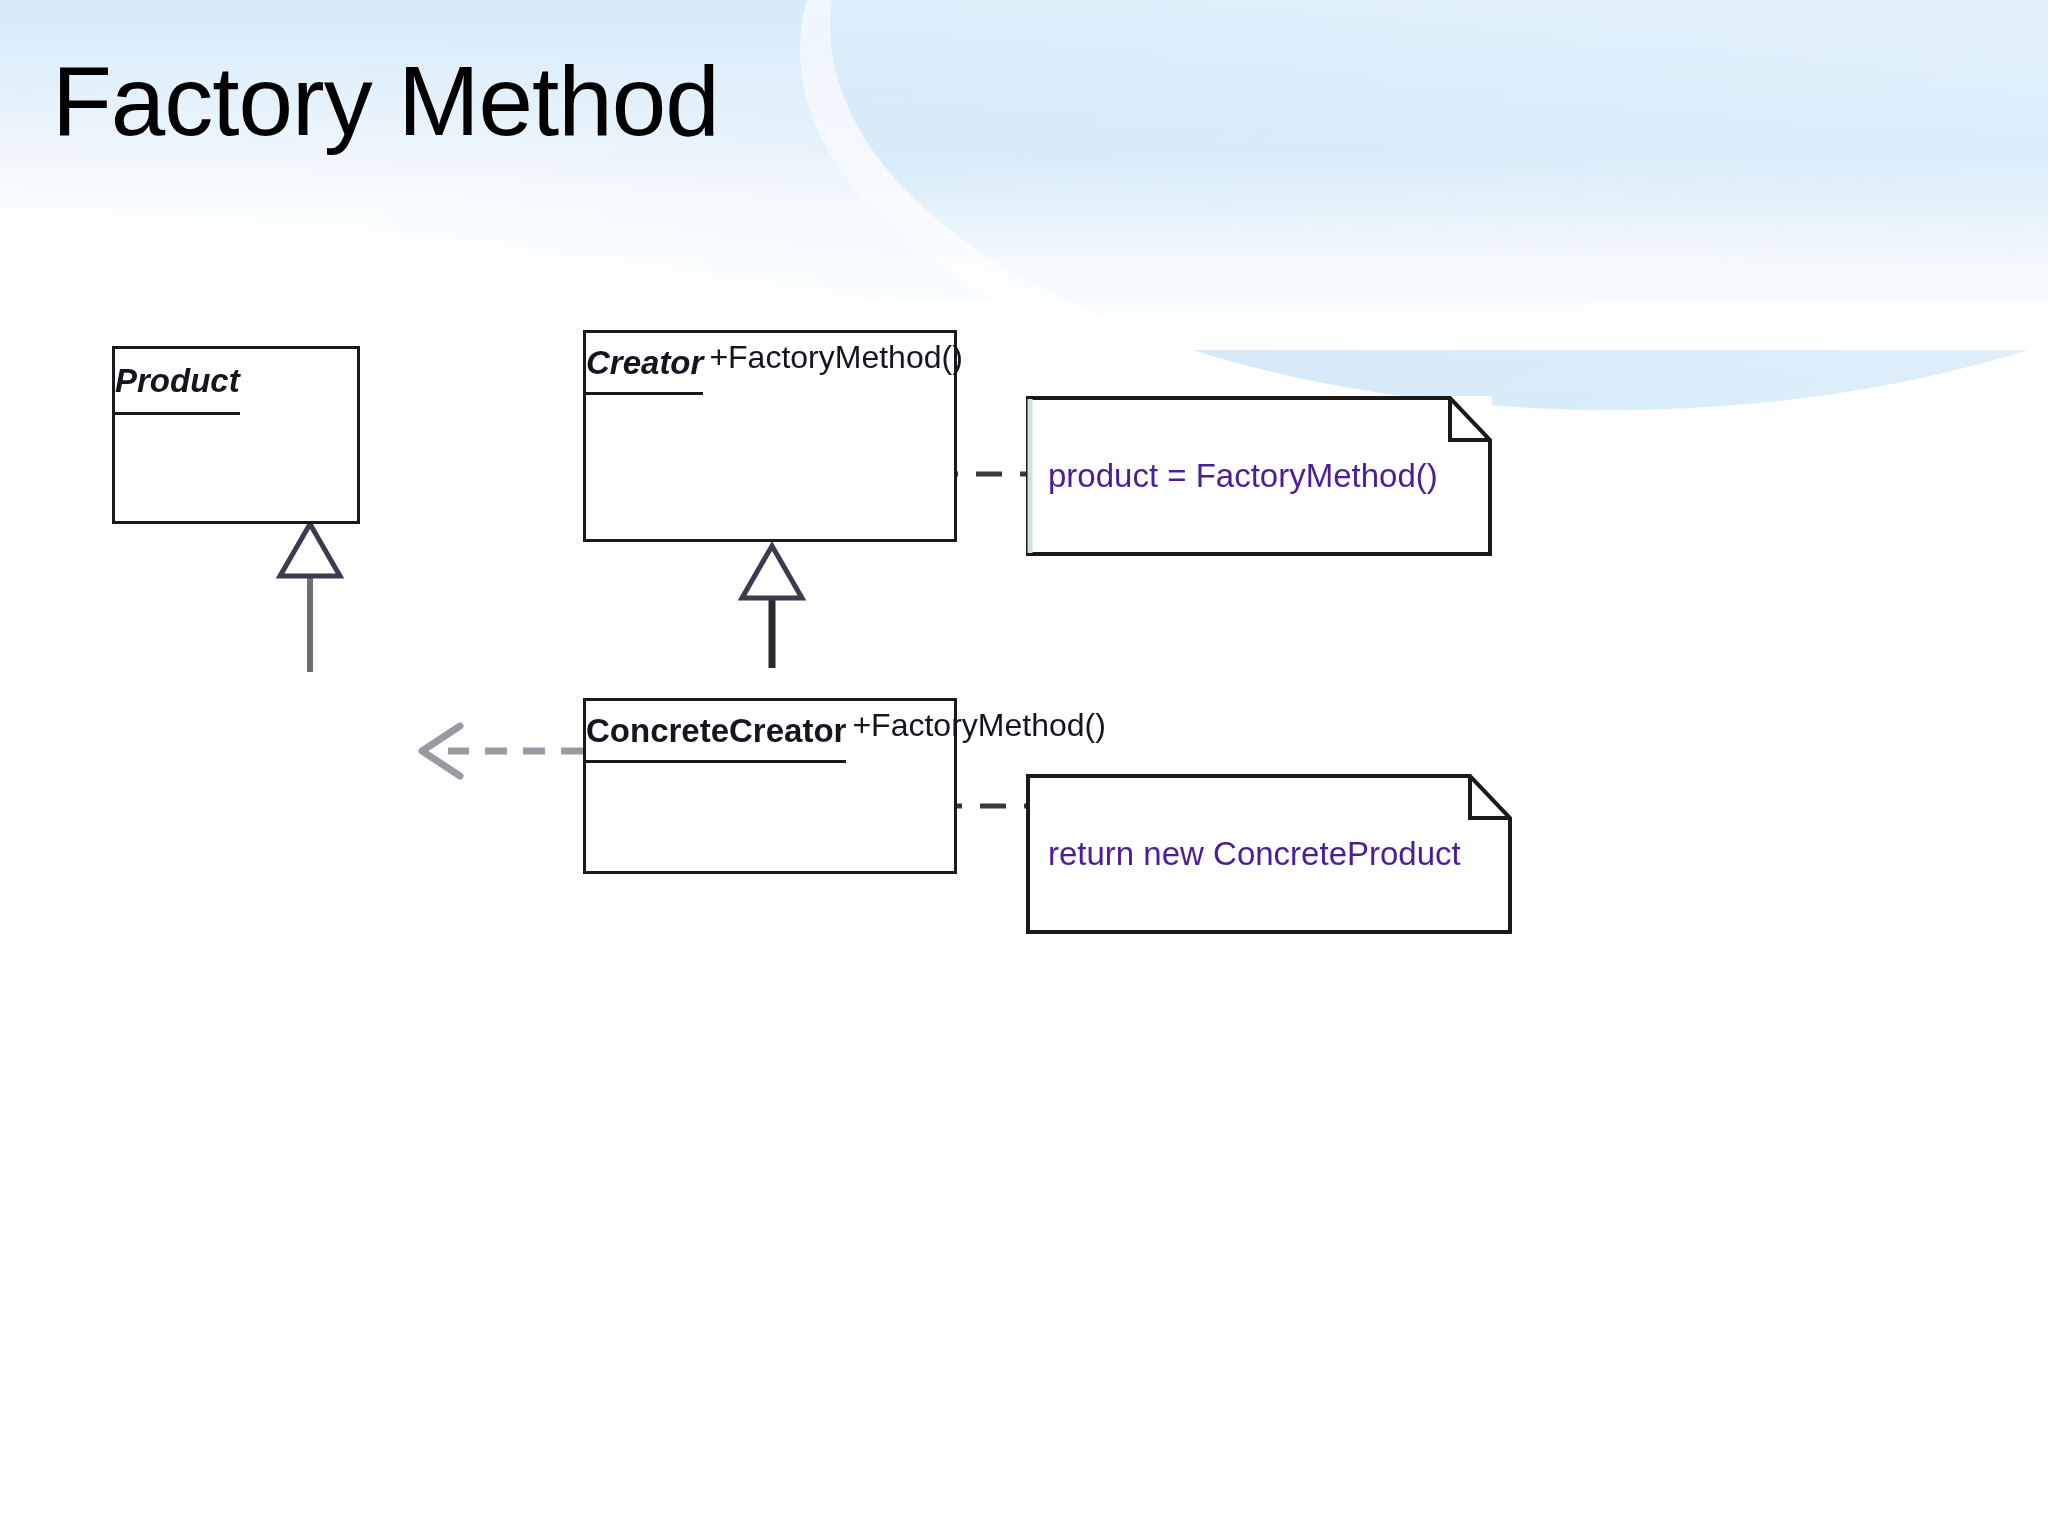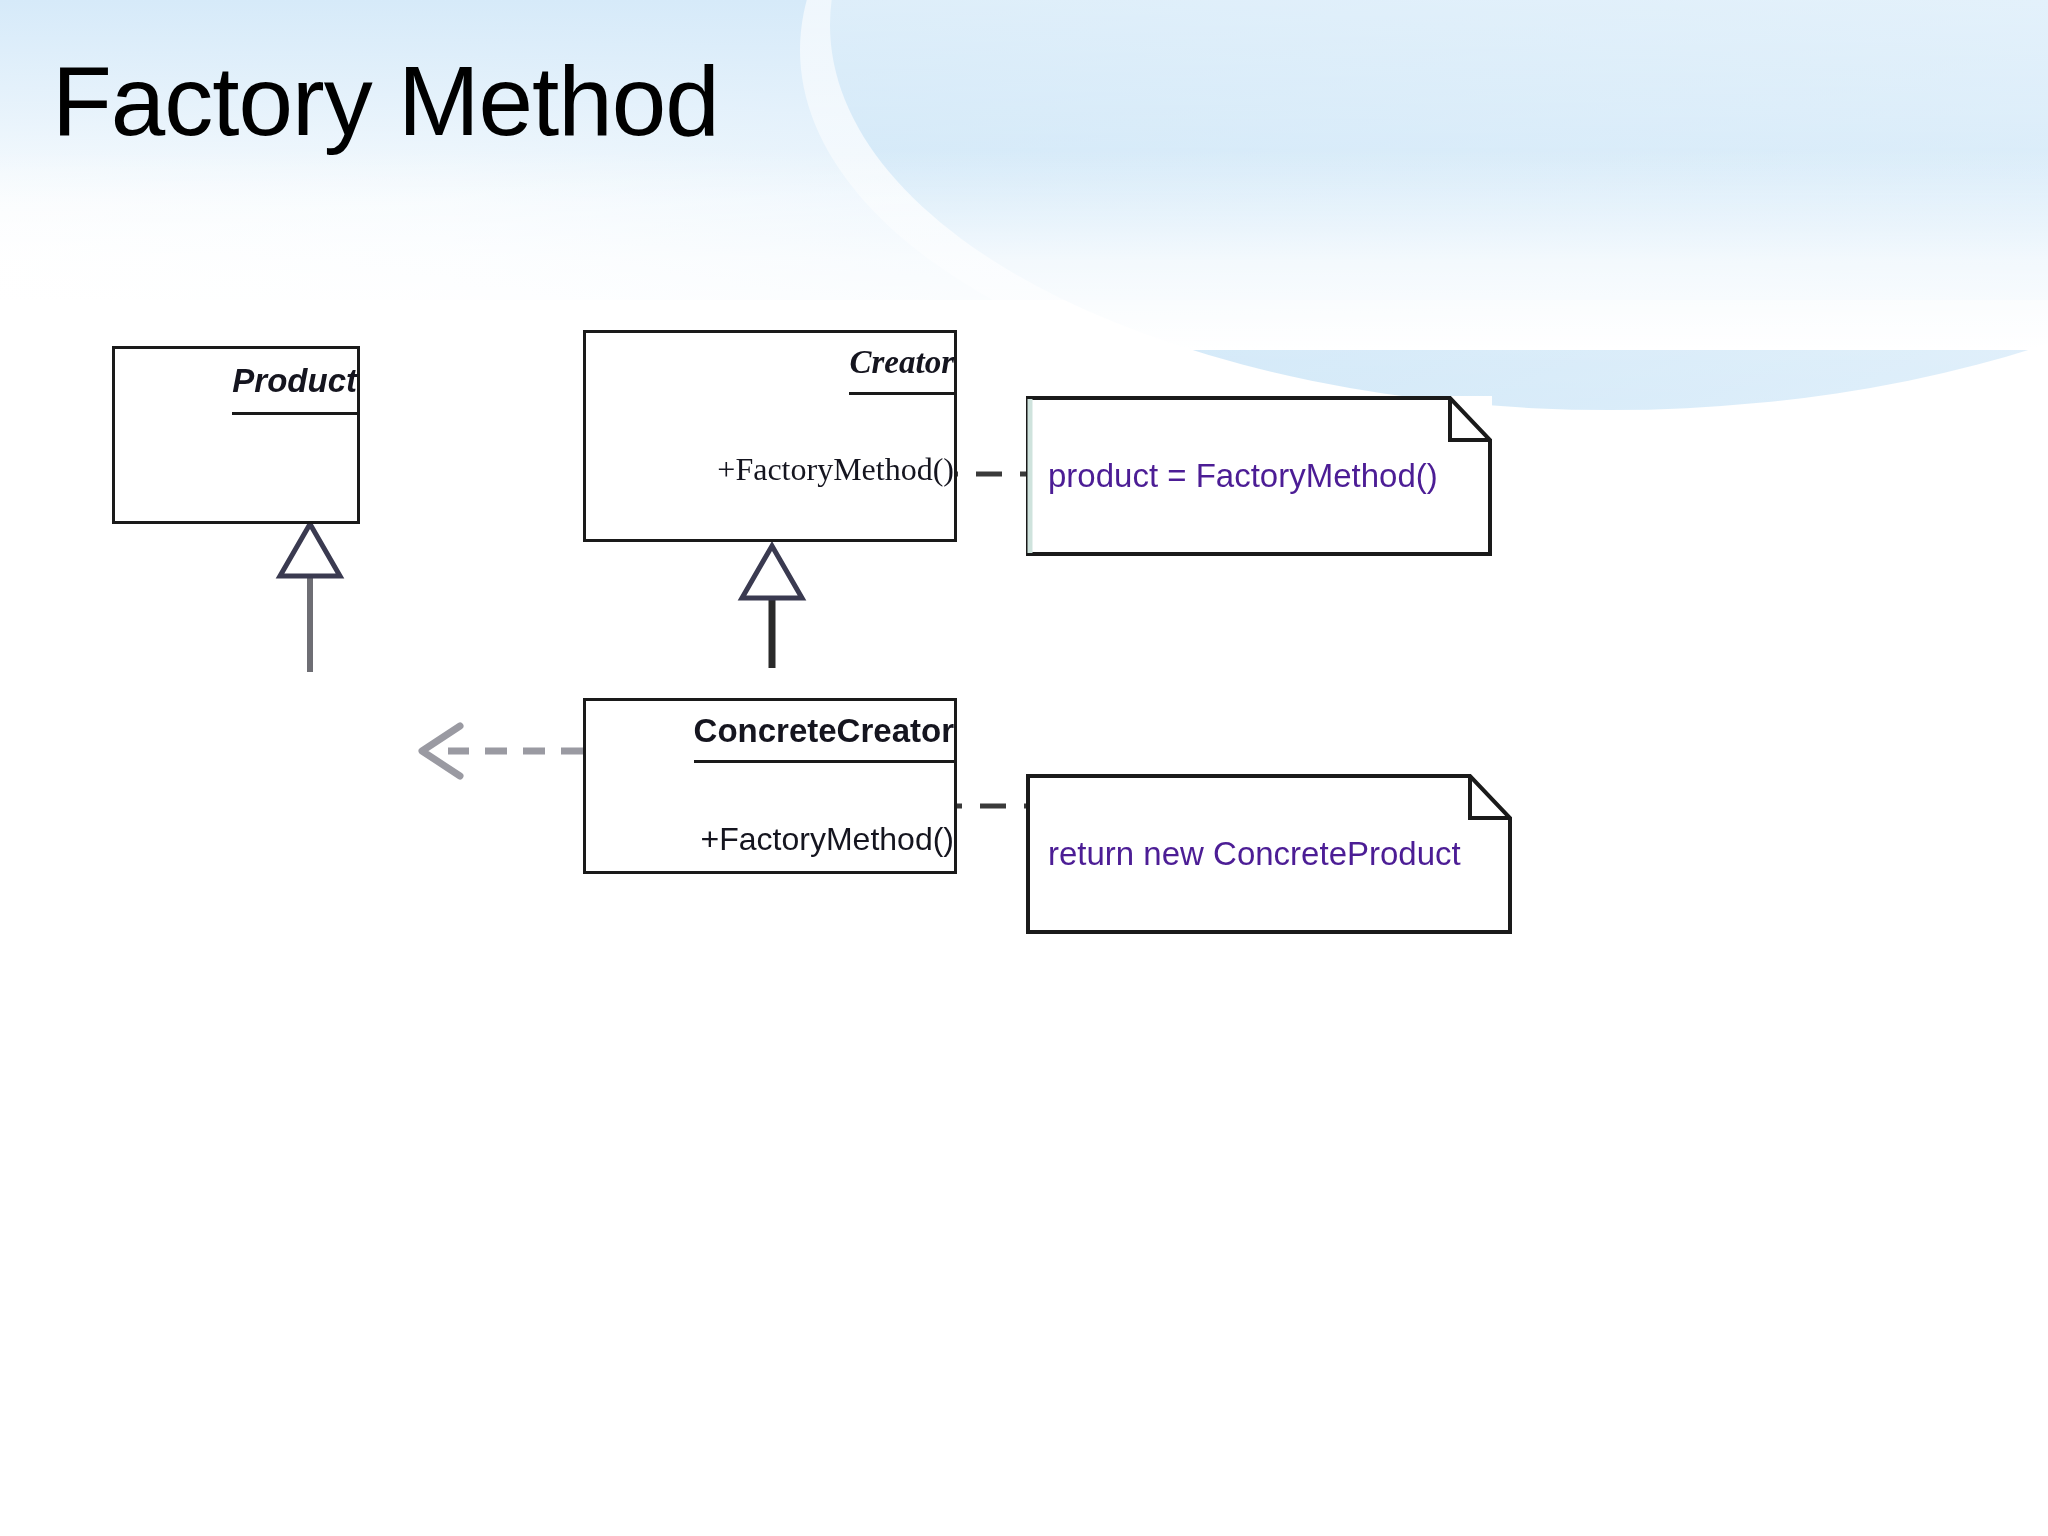--- a/index.html
+++ b/index.html
@@ -73,22 +73,20 @@
     width: 2048px; height: 1536px;
   }
 
   
   .uml-class {
     position: absolute;
     background: #ffffff;
     border: 3px solid #1a1a1a;
     box-sizing: border-box;
     display: flex;
-    flex-direction: column;
-    align-items: flex-end;
   }
   .uml-name {
     box-sizing: border-box;
     display: flex;
     align-items: center;
     justify-content: center;
     font-size: 33px;
     color: #15151f;
     border-bottom: 3px solid #1a1a1a;
     white-space: nowrap;
@@ -175,21 +173,21 @@
       
       <line x1="892" y1="806" x2="1028" y2="806" stroke="#3a3a3a" stroke-width="5" stroke-dasharray="26 18"></line>
     </svg>
 
     <div class="uml-class" style="left:112px; top:346px; width:248px; height:178px;">
       <div class="uml-name abstract" style="height:66px;">Product</div>
       <div class="uml-attrs" style="height:54px;"></div>
       <div class="uml-ops"></div>
     </div>
 
-    <div class="uml-class" style="left:583px; top:330px; width:374px; height:212px;font-family:Liberation Serif, serif;">
+    <div class="uml-class" style="left:583px; top:330px; width:374px; height:212px;">
       <div class="uml-name abstract" style="height:62px;">Creator</div>
       <div class="uml-attrs" style="height:50px;"></div>
       <div class="uml-ops">
         <div class="uml-op">+FactoryMethod()</div>
       </div>
     </div>
 
 
     <div class="uml-class" style="left:583px; top:664px; width:374px; height:176px;margin-top:34px;">
       <div class="uml-name concrete" style="height:62px;">ConcreteCreator</div>

